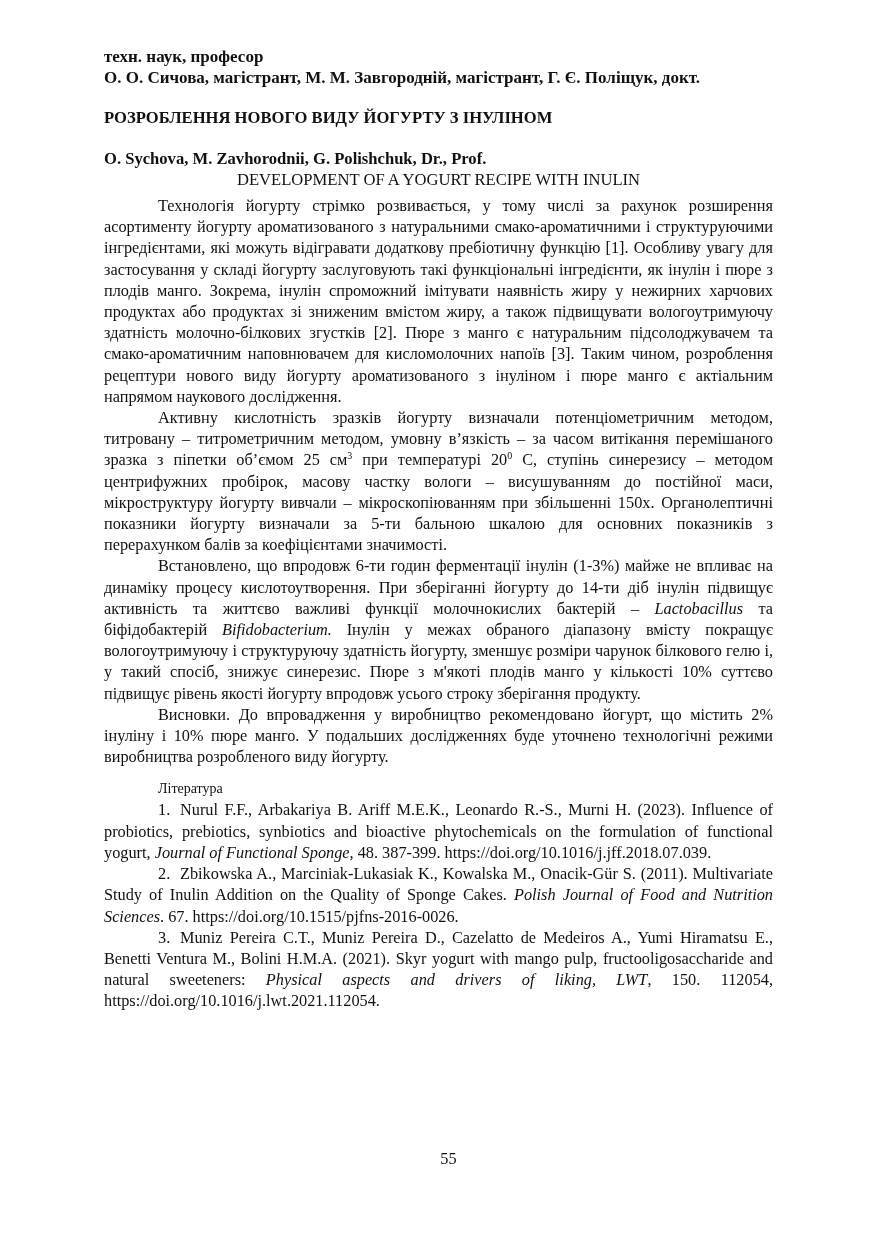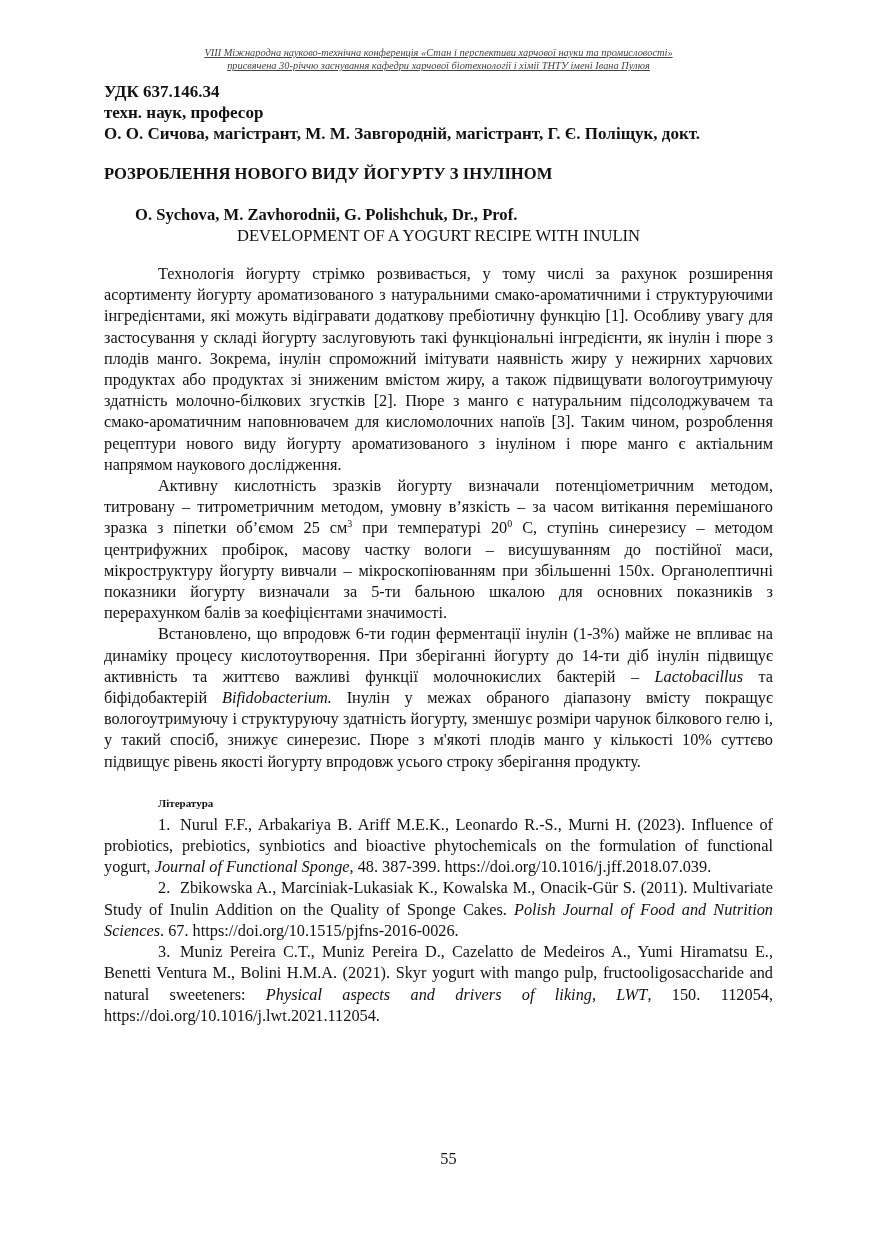--- a/index.html
+++ b/index.html
@@ -4,56 +4,52 @@
 <style>
   html, body { margin: 0; padding: 0; background: #ffffff; }
   body { width: 877px; height: 1240px; position: relative; overflow: hidden;
          font-family: "Liberation Serif", "DejaVu Serif", serif; color: #111; }
   .page { position: absolute; left: 104px; top: 46px; width: 669px; }
   .running-header { text-align: center; font-style: italic; font-size: 10.4px; line-height: 13px;
                     color: #444; text-decoration: underline; }
   .meta { font-size: 17px; line-height: 21px; font-weight: bold; }
   .udk { margin-top: 9px; }
   .title-ua { text-align: left; font-weight: bold; font-size: 16.6px; line-height: 21px; margin-top: 19px; }
-  .authors-en { font-weight: bold; font-size: 16.6px; line-height: 21px; margin-top: 20px; margin-left: 31px; }
+  .authors-en { font-weight: bold; font-size: 16.6px; line-height: 21px; margin-top: 20px; }
   .title-en { text-align: center; font-weight: normal; font-size: 16.6px; line-height: 21px; }
-  .body { font-size: 16.3px; line-height: 21.2px; text-align: justify; margin-top: 17px; }
+  .body { font-size: 16.3px; line-height: 21.2px; text-align: justify; margin-top: 5px; }
   .body p { margin: 0; text-indent: 54px; }
-  .refs-title { font-weight: bold; font-size: 11px; line-height: 21px; margin-top: 21px; padding-left: 54px; }
+  .refs-title { font-weight: normal; font-size: 14px; line-height: 21px; margin-top: 11px; padding-left: 54px; }
   .refs p { margin: 0; text-indent: 54px; font-size: 16.3px; line-height: 21.2px; text-align: justify; }
   .refs .num { display: inline-block; width: 22px; text-indent: 0; }
   .refs i, .body i { }
   .page-number { position: absolute; left: 10px; width: 877px; top: 1149px; text-align: center;
                  font-size: 16.3px; line-height: 20px; }
   sup { font-size: 10px; line-height: 0; vertical-align: 6px; }
 </style>
 </head>
 <body>
 
 <div class="page">
-  <div class="running-header">
-    <div>VIII Міжнародна науково-технічна конференція «Стан і перспективи харчової науки та промисловості»</div>
-    <div>присвячена 30-річчю заснування кафедри харчової біотехнології і хімії ТНТУ імені Івана Пулюя</div>
-  </div>
 
-  <div class="meta udk">УДК 637.146.34</div>
   <div class="meta">
     <div>техн. наук, професор</div>
     <div>О. О. Сичова, магістрант, М. М. Завгородній, магістрант, Г. Є. Поліщук, докт.</div>
   </div>
 
   <div class="title-ua">РОЗРОБЛЕННЯ НОВОГО ВИДУ ЙОГУРТУ З ІНУЛІНОМ</div>
 
   <div class="authors-en">O. Sychova, M. Zavhorodnii, G. Polishchuk, Dr., Prof.</div>
   <div class="title-en">DEVELOPMENT OF A YOGURT RECIPE WITH INULIN</div>
 
   <div class="body">
     <p>Технологія йогурту стрімко розвивається, у тому числі за рахунок розширення асортименту йогурту ароматизованого з натуральними смако-ароматичними і структуруючими інгредієнтами, які можуть відігравати додаткову пребіотичну функцію [1]. Особливу увагу для застосування у складі йогурту заслуговують такі функціональні інгредієнти, як інулін і пюре з плодів манго. Зокрема, інулін спроможний імітувати наявність жиру у нежирних харчових продуктах або продуктах зі зниженим вмістом жиру, а також підвищувати вологоутримуючу здатність молочно-білкових згустків [2]. Пюре з манго є натуральним підсолоджувачем та смако-ароматичним наповнювачем для кисломолочних напоїв [3]. Таким чином, розроблення рецептури нового виду йогурту ароматизованого з інуліном і пюре манго є актіальним напрямом наукового дослідження.</p>
     <p><span>Активну кислотність зразків йогурту визначали потенціометричним методом, титровану – титрометричним методом, умовну в’язкість – за часом витікання перемішаного зразка з піпетки об’ємом 25 см</span><sup>3</sup><span> при температурі 20</span><sup>0</sup><span> С, ступінь синерезису – методом центрифужних пробірок, масову частку вологи – висушуванням до постійної маси, мікроструктуру йогурту вивчали – мікроскопіюванням при збільшенні 150х.  Органолептичні показники йогурту визначали за 5-ти бальною шкалою для  основних показників з перерахунком балів за коефіцієнтами значимості.</span></p>
     <p><span>Встановлено, що впродовж 6-ти годин ферментації інулін (1-3%) майже не впливає на динаміку процесу кислотоутворення. При зберіганні йогурту до 14-ти діб інулін підвищує активність та життєво важливі функції молочнокислих бактерій – </span><i>Lactobacillus</i><span> та біфідобактерій </span><i>Bifidobacterium.</i><span>  Інулін у межах обраного діапазону вмісту покращує вологоутримуючу і структуруючу здатність йогурту, зменшує розміри чарунок білкового гелю і, у такий спосіб, знижує синерезис. Пюре з м'якоті плодів манго у кількості 10% суттєво підвищує рівень якості йогурту впродовж усього строку зберігання продукту.</span></p>
+    <p>Висновки. До впровадження у виробництво рекомендовано йогурт, що містить 2% інуліну і 10% пюре манго. У подальших дослідженнях буде уточнено технологічні режими виробництва розробленого виду йогурту.</p>
   </div>
 
   <div class="refs-title">Література</div>
   <div class="refs">
     <p><span class="num">1.</span><span>Nurul F.F., Arbakariya B. Ariff M.E.K., Leonardo R.-S., Murni H. (2023). Influence of probiotics, prebiotics, synbiotics and bioactive phytochemicals on the formulation of functional yogurt, </span><i>Journal of Functional Sponge,</i><span> 48. 387-399. https://doi.org/10.1016/j.jff.2018.07.039.</span></p>
     <p><span class="num">2.</span><span>Zbikowska A., Marciniak-Lukasiak K., Kowalska M., Onacik-Gür S. (2011). Multivariate Study of Inulin Addition on the Quality of Sponge Cakes. </span><i>Polish Journal of Food and Nutrition Sciences</i><span>. 67. https://doi.org/10.1515/pjfns-2016-0026.</span></p>
     <p><span class="num">3.</span><span>Muniz Pereira C.T., Muniz Pereira D., Cazelatto de Medeiros A., Yumi Hiramatsu E., Benetti Ventura M., Bolini H.M.A. (2021). Skyr yogurt with mango pulp, fructooligosaccharide and natural sweeteners: </span><i>Physical aspects and drivers of liking, LWT</i><span>, 150. 112054, https://doi.org/10.1016/j.lwt.2021.112054.</span></p>
   </div>
 </div>
 

